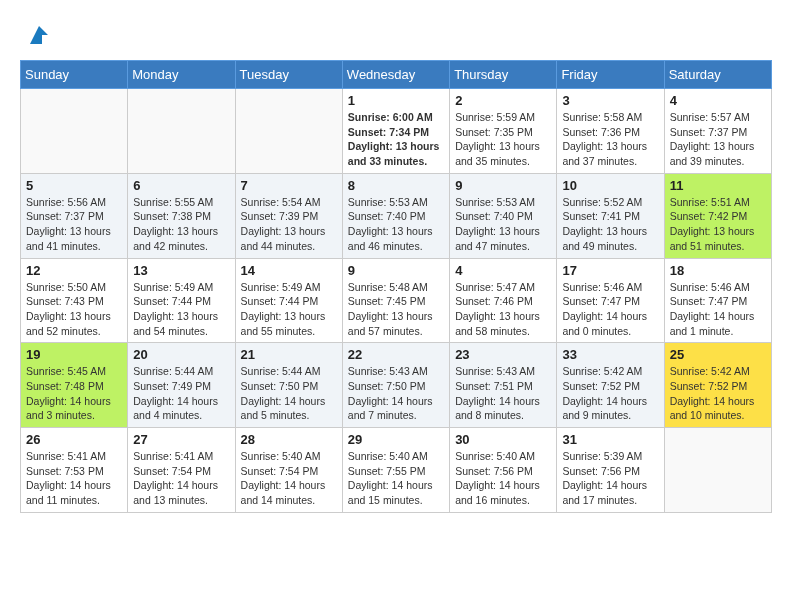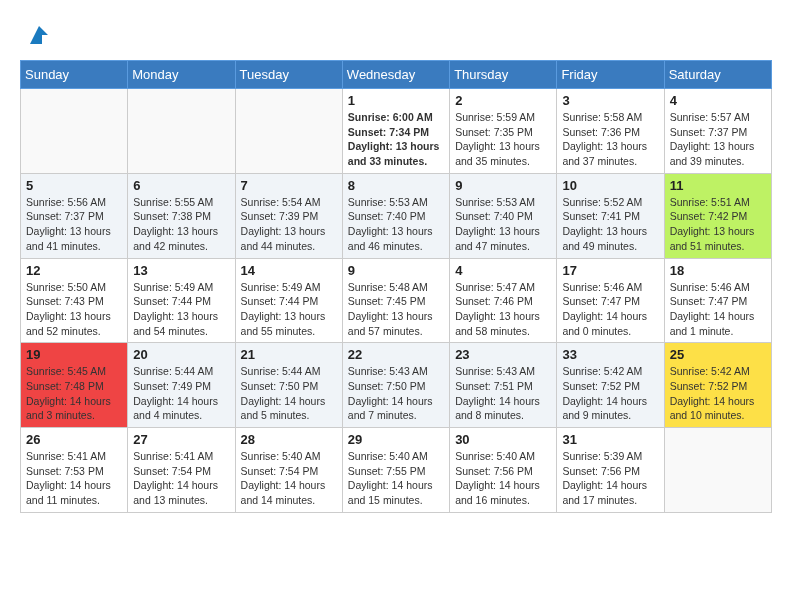--- a/index.html
+++ b/index.html
@@ -255,21 +255,21 @@
         </td>
         <td>
           <span class="day-num">18</span>
           <div class="day-info" style="white-space: pre-line;">Sunrise: 5:46 AM
 Sunset: 7:47 PM
 Daylight: 14 hours
 and 1 minute.</div>
         </td>
       </tr>
       <tr>
-        <td style="background: #ef4444; margin-left: 8px;">
+        <td style="background: #bef264; margin-left: 8px;">
           <span class="day-num">19</span>
           <div class="day-info" style="white-space: pre-line;">Sunrise: 5:45 AM
 Sunset: 7:48 PM
 Daylight: 14 hours
 and 3 minutes.</div>
         </td>
         <td style="background: rgb(240, 244, 248);">
           <span class="day-num">20</span>
           <div class="day-info" style="white-space: pre-line;">Sunrise: 5:44 AM
 Sunset: 7:49 PM

